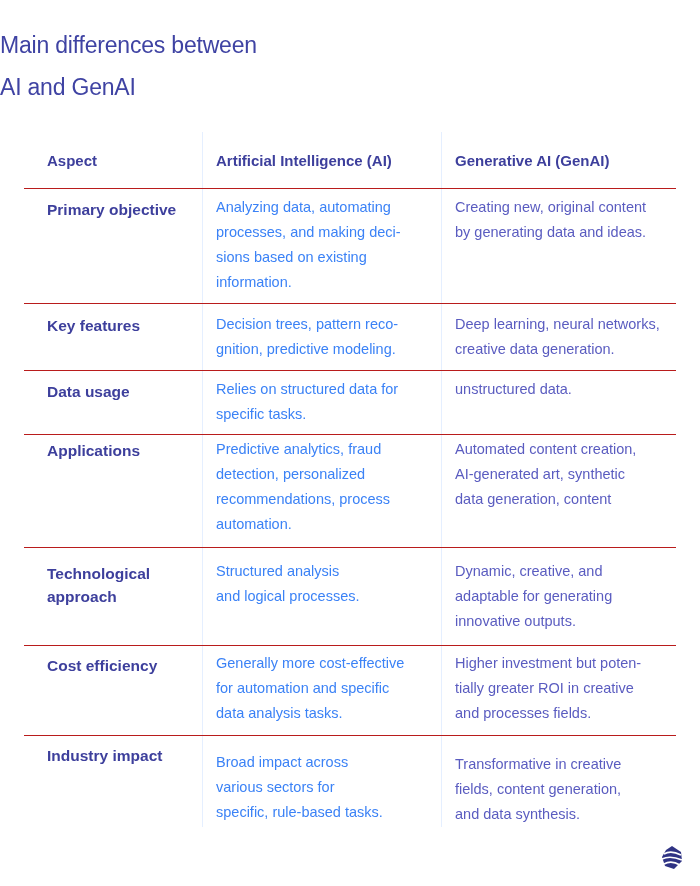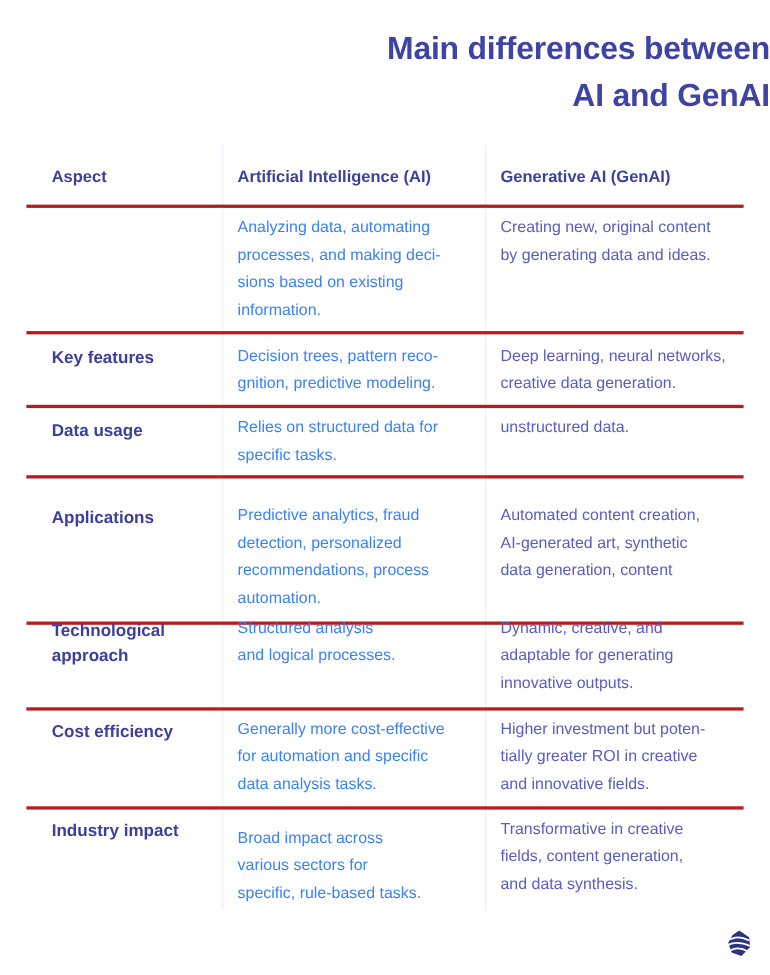--- a/index.html
+++ b/index.html
@@ -1,29 +1,29 @@
 <!DOCTYPE html>
 <html><head>
   <meta charset="utf-8">
   <style>
     html, body { margin: 0; padding: 0; }
     body {
       width: 700px; height: 886px; background: #ffffff; position: relative; overflow: hidden;
       font-family: "Liberation Sans", "DejaVu Sans", sans-serif;
     }
     .title {
-      position: absolute; left: 0; top: 24px; width: 700px; text-align: right;
-      color: #3f43a3; font-size: 29px; font-weight: bold; line-height: 42px; letter-spacing: -0.2px;
+      position: absolute; left: 0; top: 24px; width: 700px; text-align: left;
+      color: #3f43a3; font-size: 23px; font-weight: normal; line-height: 42px; letter-spacing: -0.2px;
     }
     .title div { margin: 0; }
     .vline {
       position: absolute; top: 132px; width: 1px; background: #e5efff; height: 695px;
     }
     .row {
-      position: absolute; left: 24px; width: 652px; border-bottom: 3px solid #b91c1c; box-sizing: border-box;
+      position: absolute; left: 24px; width: 652px; border-bottom: 1px solid #b91c1c; box-sizing: border-box;
     }
     .row.last { border-bottom: none; }
     .cell { position: absolute; top: 0; font-size: 14.5px; line-height: 25px; }
     .c0 { left: 23px; width: 160px; color: #3d3f9c; font-weight: bold; font-size: 15.5px; line-height: 22.5px; }
     .c1 { left: 192px; width: 215px; color: #3b82f6; }
     .c2 { left: 431px; width: 215px; color: #5a5cc0; }
     .hdr .cell { color: #3d3f9c; font-weight: bold; font-size: 15px; }
     .logo { position: absolute; left: 661px; top: 846px; width: 22px; height: 24px; }
   </style>
 </head>
@@ -37,20 +37,21 @@
 <div class="vline" style="left:202px"></div>
 <div class="vline" style="left:441px"></div>
 
 <div class="row hdr" style="top:132px;height:57px">
   <div class="cell c0" style="top:16px;line-height:25px">Aspect</div>
   <div class="cell c1" style="top:16px">Artificial Intelligence (AI)</div>
   <div class="cell c2" style="top:16px">Generative AI (GenAI)</div>
 </div>
 
 <div class="row" style="top:189px;height:115px">
+  <div class="cell c0" style="top:10px">Primary objective</div>
   <div class="cell c1" style="top:6px">
     <div>Analyzing data, automating</div>
     <div>processes, and making deci-</div>
     <div>sions based on existing</div>
     <div>information.</div>
   </div>
   <div class="cell c2" style="top:6px">
     <div>Creating new, original content</div>
     <div>by generating data and ideas.</div>
   </div>
@@ -72,21 +73,21 @@
   <div class="cell c0" style="top:10px">Data usage</div>
   <div class="cell c1" style="top:6px">
     <div>Relies on structured data for</div>
     <div>specific tasks.</div>
   </div>
   <div class="cell c2" style="top:6px">
     <div>unstructured data.</div>
   </div>
 </div>
 
-<div class="row" style="top:450px;height:118px">
+<div class="row" style="top:430px;height:118px">
   <div class="cell c0" style="top:10px">Applications</div>
   <div class="cell c1" style="top:7px">
     <div>Predictive analytics, fraud</div>
     <div>detection, personalized</div>
     <div>recommendations, process</div>
     <div>automation.</div>
   </div>
   <div class="cell c2" style="top:7px">
     <div>Automated content creation,</div>
     <div>AI-generated art, synthetic</div>
@@ -113,32 +114,32 @@
 <div class="row" style="top:646px;height:90px">
   <div class="cell c0" style="top:9px">Cost efficiency</div>
   <div class="cell c1" style="top:5px">
     <div>Generally more cost-effective</div>
     <div>for automation and specific</div>
     <div>data analysis tasks.</div>
   </div>
   <div class="cell c2" style="top:5px">
     <div>Higher investment but poten-</div>
     <div>tially greater ROI in creative</div>
-    <div>and innovative fields.</div>
+    <div>and processes fields.</div>
   </div>
 </div>
 
 <div class="row last" style="top:736px;height:91px">
   <div class="cell c0" style="top:9px">Industry impact</div>
   <div class="cell c1" style="top:14px">
     <div>Broad impact across</div>
     <div>various sectors for</div>
     <div>specific, rule-based tasks.</div>
   </div>
-  <div class="cell c2" style="top:6px">
+  <div class="cell c2" style="top:16px">
     <div>Transformative in creative</div>
     <div>fields, content generation,</div>
     <div>and data synthesis.</div>
   </div>
 </div>
 
 <div class="logo">
   <svg width="22" height="24" viewBox="0 0 22 24">
     <path d="M11 0 L20 6 L21 15 L13 23 L4 20 L1 11 L5 4 Z" fill="#2f3384"></path>
     <path d="M3 8 C8 5, 14 6, 20 9" stroke="#ffffff" stroke-width="1.6" fill="none"></path>

